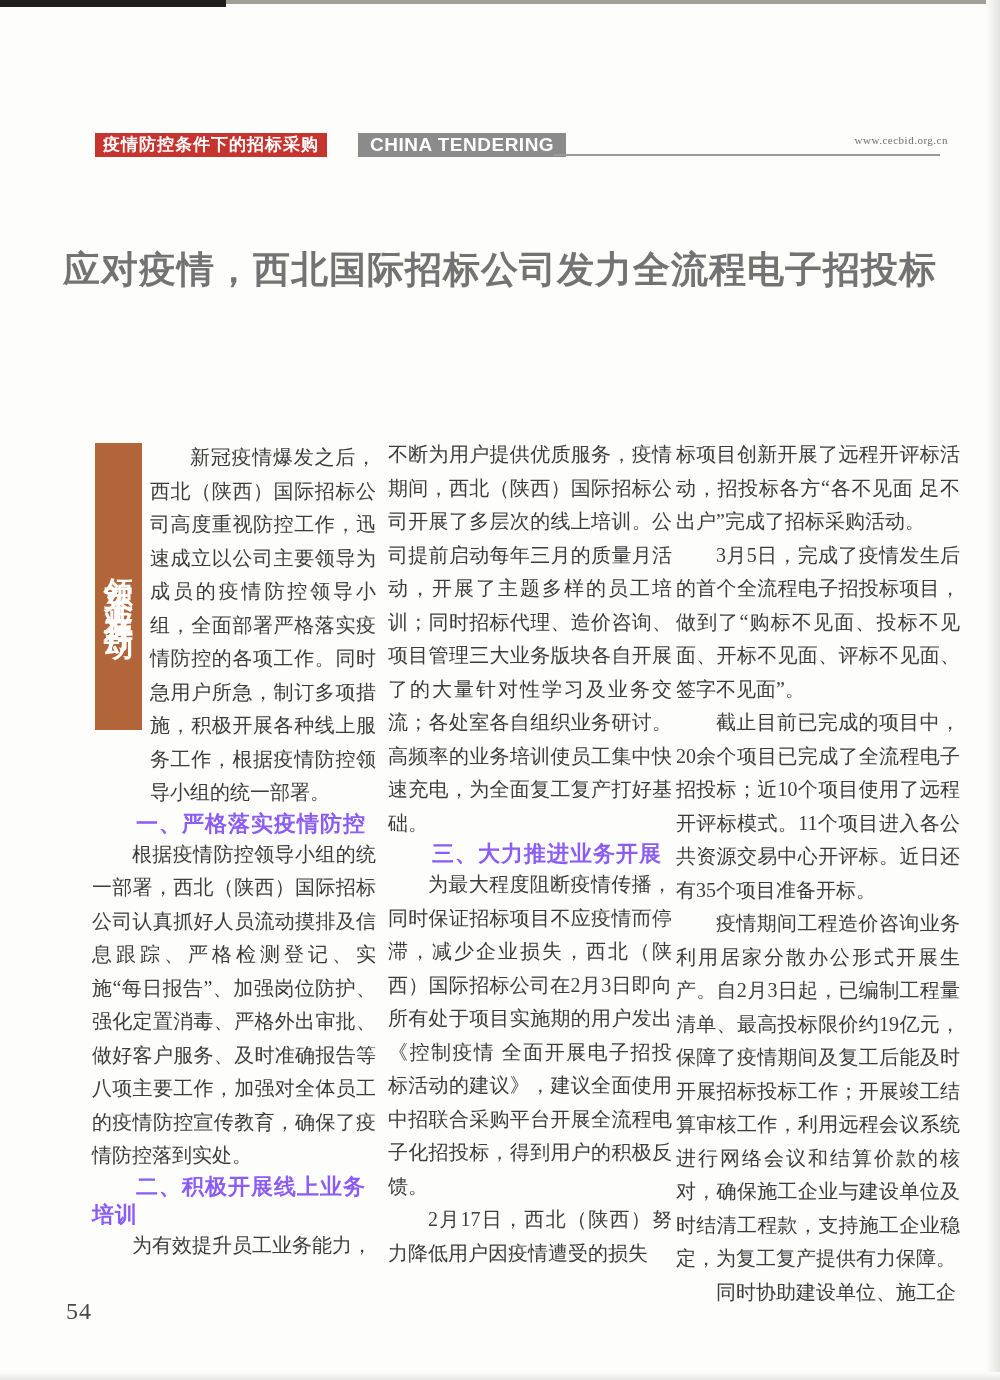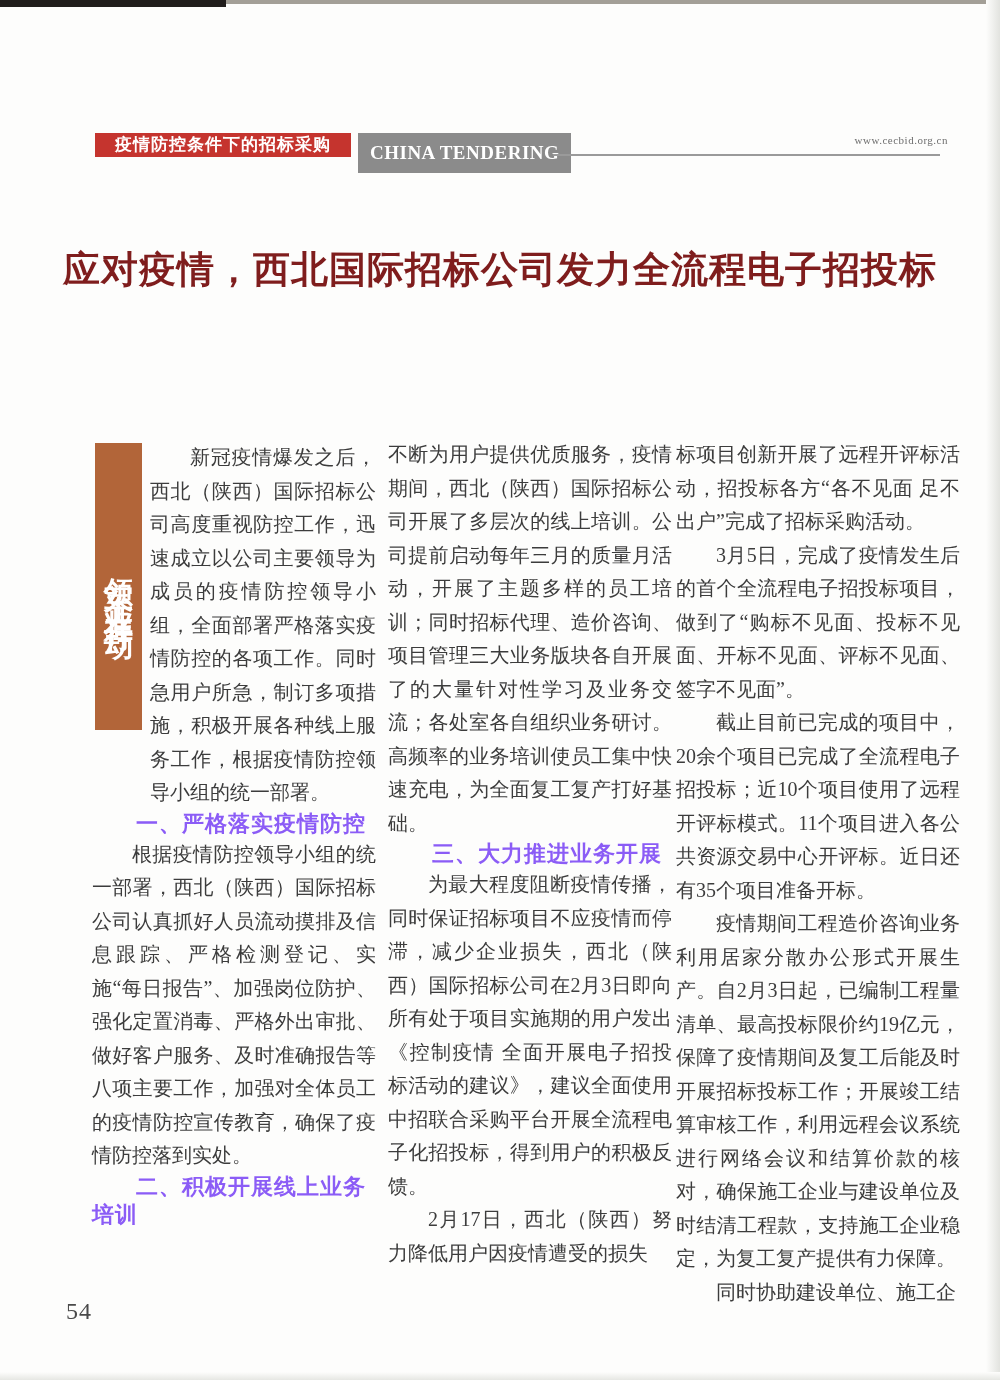--- a/index.html
+++ b/index.html
@@ -12,39 +12,39 @@
   .scan-top-dark{position:absolute;left:0;top:0;width:226px;height:7px;background:#211d1c;}
   .scan-top-line{position:absolute;left:226px;top:0;width:774px;height:4px;background:#a39f97;}
   .scan-right-edge{position:absolute;right:0;top:0;width:14px;height:1380px;
     background:linear-gradient(to right,#fdfdfc,#e2e3df);}
   .scan-bottom-edge{position:absolute;left:0;bottom:0;width:1000px;height:8px;
     background:linear-gradient(to bottom,#fdfdfc,#e6e7e3);}
 
   
   .header{position:absolute;left:95px;top:133px;width:845px;height:24px;}
   .topic-badge{
-    position:absolute;left:0;top:0;height:24px;padding:0 20px;background:#c5342e;
+    position:absolute;left:0;top:0;height:24px;padding:0 8px;background:#c5342e;
     color:#fff;font-family:"Liberation Sans","DejaVu Sans",sans-serif;
     font-size:17px;font-weight:bold;line-height:24px;letter-spacing:1px;white-space:nowrap;
   }
   .brand-badge{
-    position:absolute;left:263px;top:0;height:24px;padding:8px 12px;background:#8b8b8b;
-    color:#fff;font-family:Liberation Serif, serif;
+    position:absolute;left:263px;top:0;height:24px;padding:0 12px;background:#8b8b8b;
+    color:#fff;font-family:Liberation Sans, sans-serif;
     font-size:19px;font-weight:bold;line-height:24px;letter-spacing:.5px;white-space:nowrap;
   }
   .header-rule{position:absolute;left:458px;top:21px;width:387px;height:2px;background:#9a9a9a;}
   .site-url{
     position:absolute;right:52px;top:134px;color:#6e6e6e;font-size:11px;letter-spacing:.5px;
   }
 
   
   .article-title{
     position:absolute;left:60px;top:245px;width:880px;text-align:center;
     font-family:"Liberation Sans","DejaVu Sans",sans-serif;
-    font-size:37px;font-weight:bold;color:#7f1d1d;letter-spacing:1px;white-space:nowrap;
+    font-size:37px;font-weight:bold;color:#737373;letter-spacing:1px;white-space:nowrap;
   }
 
   
   .vertical-tag{
     position:absolute;left:95px;top:443px;width:47px;height:287px;background:#b26539;
     display:flex;align-items:center;justify-content:center;
   }
   .vertical-tag span{
     writing-mode:vertical-rl;color:#fff;font-family:"Liberation Sans","DejaVu Sans",sans-serif;
     font-size:29px;font-weight:bold;letter-spacing:9px;line-height:47px;
@@ -93,20 +93,21 @@
 
 <div class="vertical-tag">
   <span>领军企业在行动</span>
 </div>
 
 <div class="col col1">
   <p class="intro">新冠疫情爆发之后，西北（陕西）国际招标公司高度重视防控工作，迅速成立以公司主要领导为成员的疫情防控领导小组，全面部署严格落实疫情防控的各项工作。同时急用户所急，制订多项措施，积极开展各种线上服务工作，根据疫情防控领导小组的统一部署。</p>
   <p class="sec-heading">一、严格落实疫情防控</p>
   <p>根据疫情防控领导小组的统一部署，西北（陕西）国际招标公司认真抓好人员流动摸排及信息跟踪、严格检测登记、实施“每日报告”、加强岗位防护、强化定置消毒、严格外出审批、做好客户服务、及时准确报告等八项主要工作，加强对全体员工的疫情防控宣传教育，确保了疫情防控落到实处。</p>
   <p class="sec-heading">二、积极开展线上业务培训</p>
+  <p>为有效提升员工业务能力，</p>
 </div>
 
 <div class="col col2">
   <p class="no-indent">不断为用户提供优质服务，疫情期间，西北（陕西）国际招标公司开展了多层次的线上培训。公司提前启动每年三月的质量月活动，开展了主题多样的员工培训；同时招标代理、造价咨询、项目管理三大业务版块各自开展了的大量针对性学习及业务交流；各处室各自组织业务研讨。高频率的业务培训使员工集中快速充电，为全面复工复产打好基础。</p>
   <p class="sec-heading">三、大力推进业务开展</p>
   <p>为最大程度阻断疫情传播，同时保证招标项目不应疫情而停滞，减少企业损失，西北（陕西）国际招标公司在2月3日即向所有处于项目实施期的用户发出《控制疫情 全面开展电子招投标活动的建议》，建议全面使用中招联合采购平台开展全流程电子化招投标，得到用户的积极反馈。</p>
   <p>2月17日，西北（陕西）努力降低用户因疫情遭受的损失</p>
 </div>
 
 <div class="col col3">

